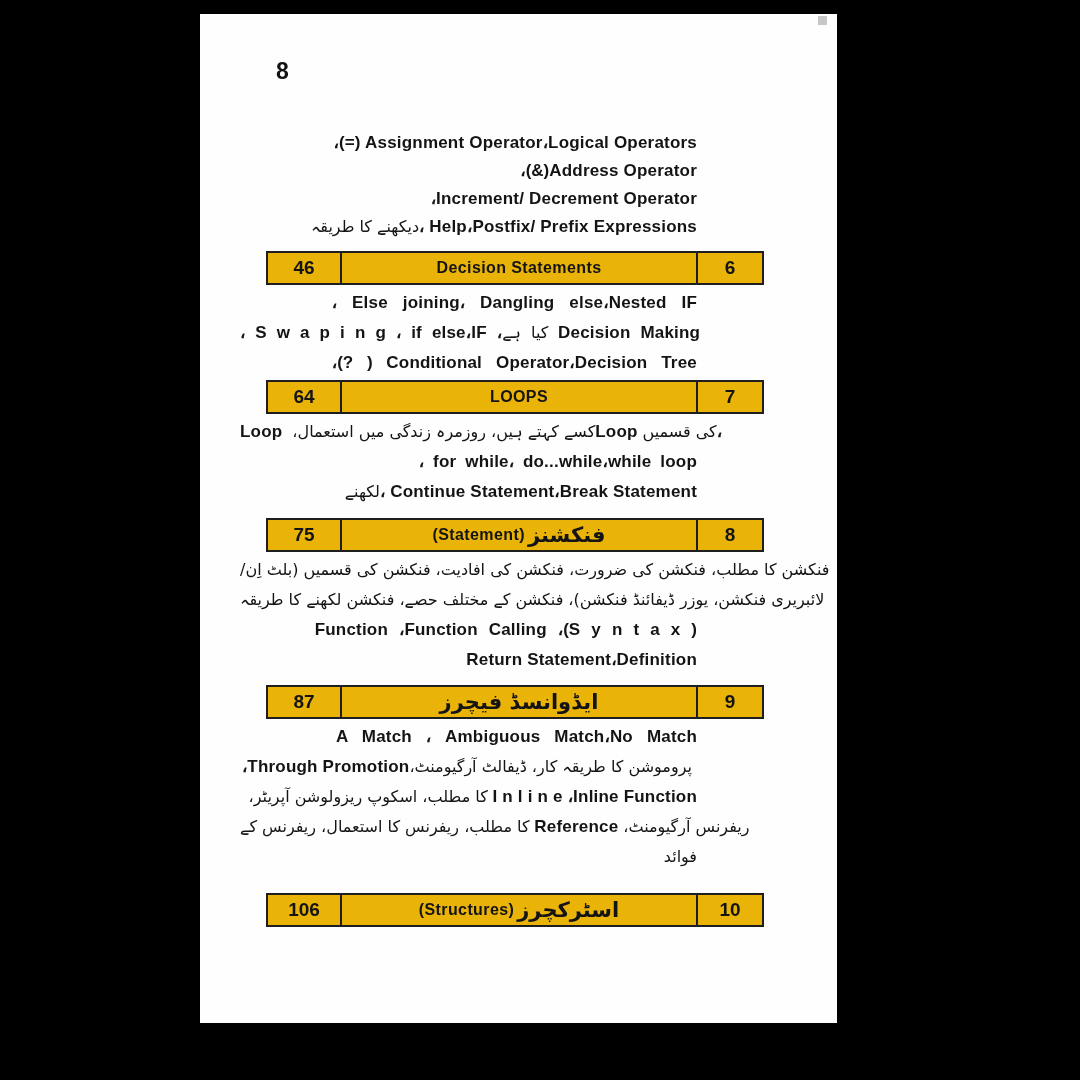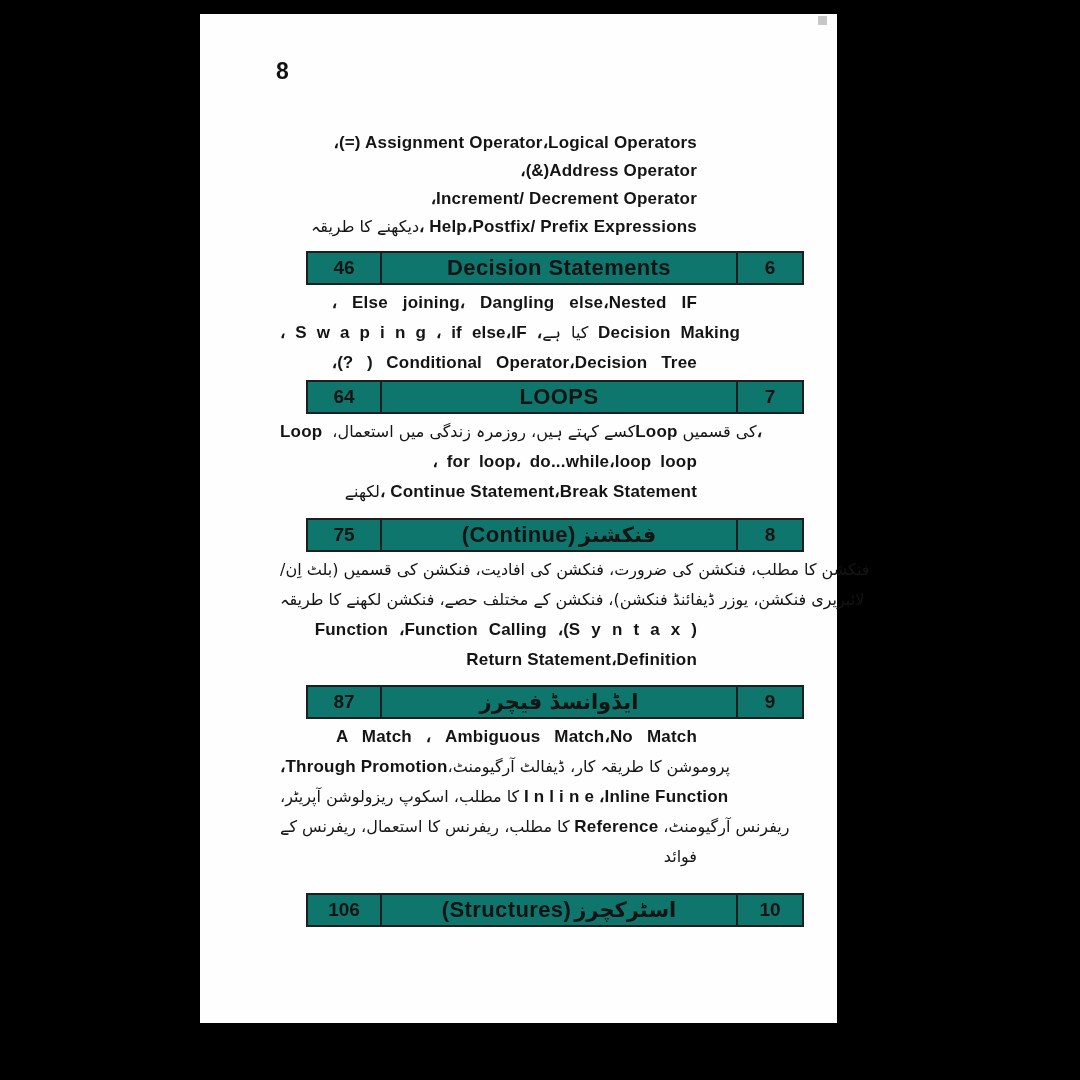--- a/index.html
+++ b/index.html
@@ -5,37 +5,37 @@
   html,body{margin:0;padding:0;background:#000;}
   body{width:1080px;height:1080px;position:relative;overflow:hidden;
        font-family:"Liberation Sans",sans-serif;}
   .backdrop{position:absolute;inset:0;background:#000;}
   .page{position:absolute;left:200px;top:14px;width:637px;height:1009px;
         background:#fefefe;box-shadow:0 3px 6px rgba(0,0,0,.6);}
   .pageno{position:absolute;left:76px;top:44px;font-size:23px;font-weight:bold;
           color:#121212;letter-spacing:1px;}
   .artifact{position:absolute;right:10px;top:2px;width:9px;height:9px;
             background:#b9b9b9;opacity:.8;}
-  .content{position:absolute;top:112px;left:0;right:0;margin-left:40px;}
+  .content{position:absolute;top:112px;left:0;right:0;}
   .lines{margin:3px 140px 0 40px;text-align:right;color:#141414;}
   .line{line-height:30px;min-height:30px;white-space:nowrap;}
   .intro .line{line-height:28px;min-height:28px;}
   .seg{unicode-bidi:isolate;}
   .en{font-weight:bold;font-size:17px;letter-spacing:.2px;direction:ltr;}
   .ur{font-size:16px;direction:rtl;font-family:"DejaVu Sans",sans-serif;}
   .trow{display:flex;margin-left:66px;width:498px;height:34px;
-        border:2px solid #1e1e1e;box-sizing:border-box;background:#0f766e;
+        border:2px solid #1e1e1e;box-sizing:border-box;background:#eab308;
         align-items:stretch;}
   .cnum,.cch{display:flex;align-items:center;justify-content:center;
         font-weight:bold;font-size:19px;color:#141414;}
   .cnum{width:72px;}
   .cch{width:64px;}
   .ctitle{flex:1;border-left:2px solid #1e1e1e;border-right:2px solid #1e1e1e;
         display:flex;align-items:center;justify-content:center;gap:3px;color:#141414;}
-  .ctitle .en{font-size:22px;letter-spacing:.4px;}
+  .ctitle .en{font-size:16px;letter-spacing:.4px;}
   .ctitle .ur{font-size:21px;font-weight:bold;}
 </style>
 </head>
 <body>
 
 <div class="backdrop"></div>
 
 <div class="page">
   <div class="artifact"></div>
   <div class="pageno">8</div>
@@ -61,27 +61,27 @@
         </div>
         <div class="trow" style="margin-top: 2px;">
           <div class="cnum">64</div>
           <div class="ctitle">
             <span class="seg en" dir="ltr">LOOPS</span>
           </div>
           <div class="cch">7</div>
         </div>
         <div class="lines">
           <div class="line"><span class="seg en" dir="ltr">Loop </span><span class="seg ur" dir="rtl">کسے کہتے ہیں، روزمرہ زندگی میں استعمال، </span><span class="seg en" dir="ltr">Loop </span><span class="seg ur" dir="rtl">کی قسمیں</span><span class="seg en" dir="ltr">،</span></div>
-          <div class="line" style="word-spacing: 4px;"><span class="seg en" dir="ltr">، for loop، do...while،loop loop</span></div>
+          <div class="line" style="word-spacing: 4px;"><span class="seg en" dir="ltr">، for while، do...while،while loop</span></div>
           <div class="line"><span class="seg ur" dir="rtl">لکھنے</span><span class="seg en" dir="ltr">، Continue Statement،Break Statement</span></div>
         </div>
         <div class="trow" style="margin-top: 11px;">
           <div class="cnum">75</div>
           <div class="ctitle">
-            <span class="seg en" dir="ltr">(Continue)</span>
+            <span class="seg en" dir="ltr">(Statement)</span>
             <span class="seg ur" dir="rtl">فنکشنز</span>
           </div>
           <div class="cch">8</div>
         </div>
         <div class="lines">
           <div class="line"><span class="seg ur" dir="rtl">فنکشن کا مطلب، فنکشن کی ضرورت، فنکشن کی افادیت، فنکشن کی قسمیں (بلٹ اِن/</span></div>
           <div class="line"><span class="seg ur" dir="rtl">لائبریری فنکشن، یوزر ڈیفائنڈ فنکشن)، فنکشن کے مختلف حصے، فنکشن لکھنے کا طریقہ</span></div>
           <div class="line" style="word-spacing: 6px;"><span class="seg en" dir="ltr">Function ،Function Calling ،(S y n t a x )</span></div>
           <div class="line"><span class="seg en" dir="ltr">Return Statement،Definition</span></div>
         </div>

